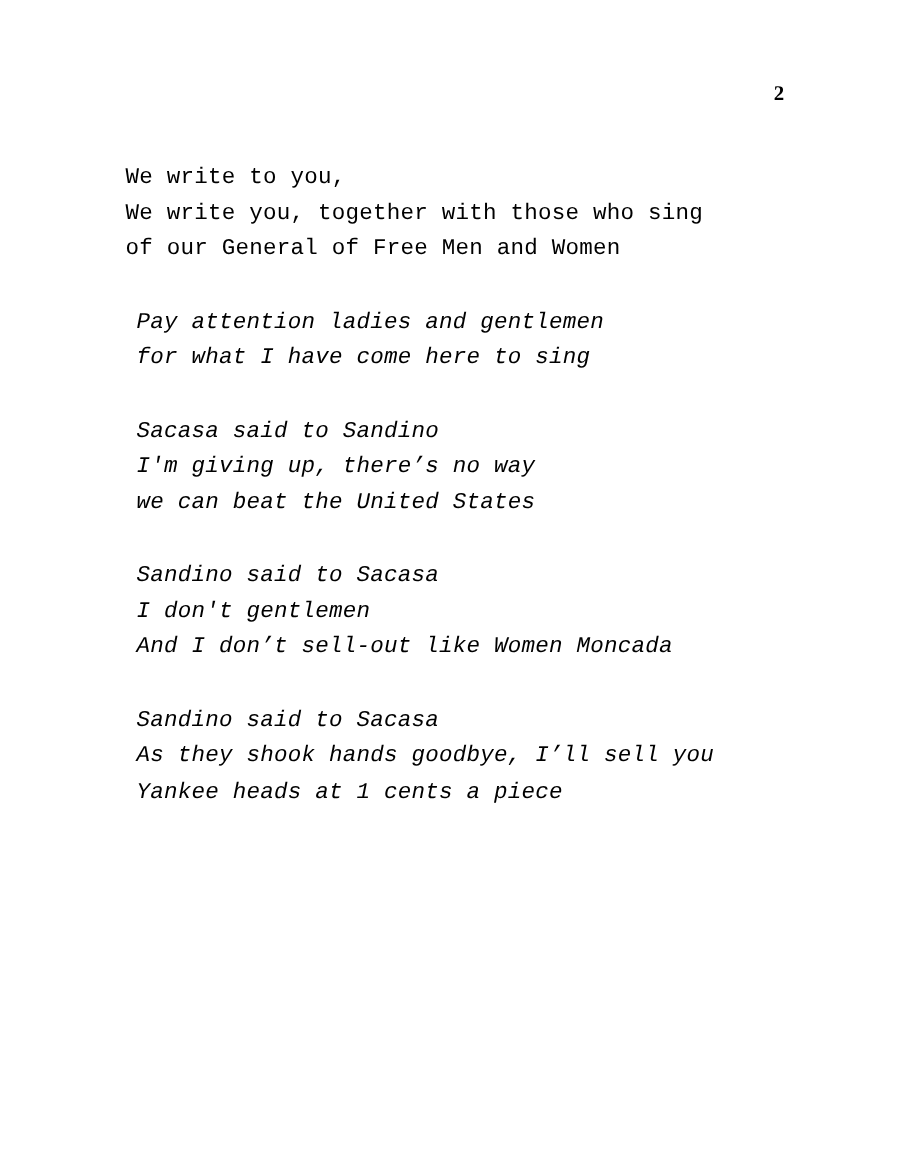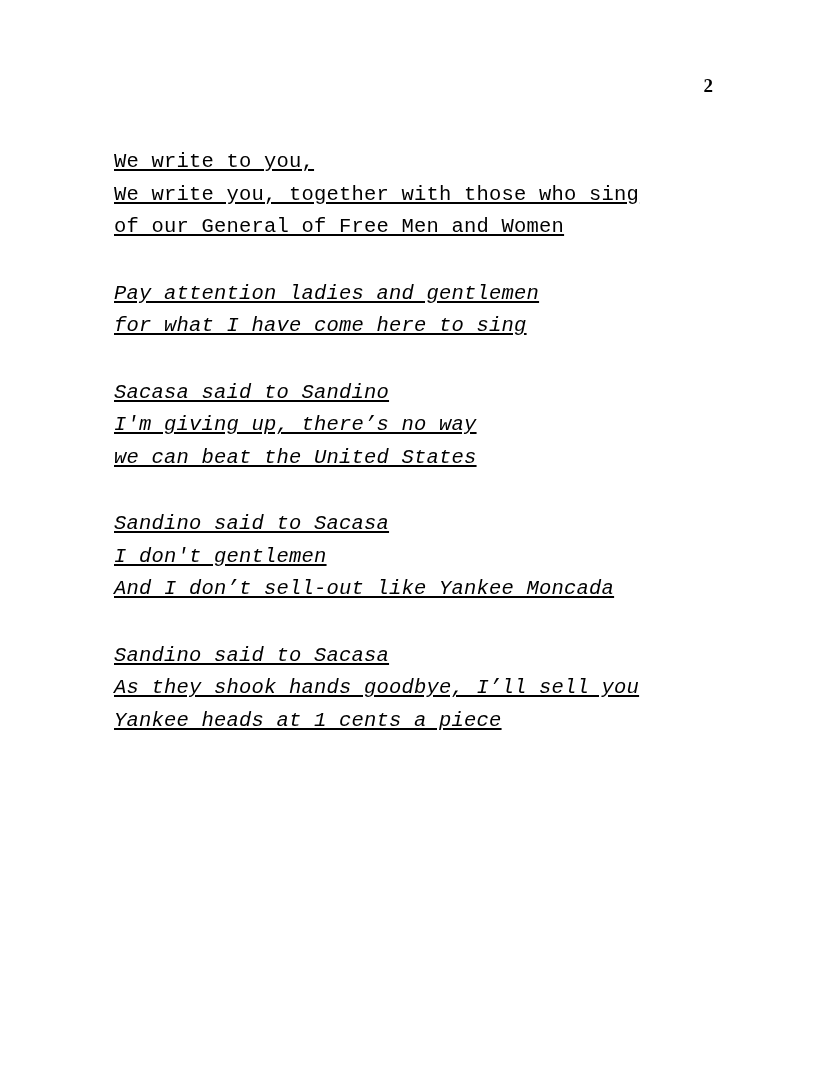--- a/index.html
+++ b/index.html
@@ -45,24 +45,24 @@
   .stanza:last-child {
     margin-bottom: 0;
   }
   .line {
     font-family: "Liberation Mono", monospace;
     font-size: 20.5px;
     line-height: 32.5px;
     letter-spacing: 0.2px;
     white-space: pre;
     color: #000000;
-    text-decoration: underline;
   }
   .line.italic {
     font-style: italic;
+    margin-left: 10px;
   }
 </style>
 </head>
 <body>
 
 <div class="page">
 
   <div class="page-number">2</div>
 
   <div class="body-text">
@@ -76,21 +76,21 @@
         <div class="line italic">for what I have come here to sing</div>
       </div>
       <div class="stanza">
         <div class="line italic">Sacasa said to Sandino</div>
         <div class="line italic">I'm giving up, there’s no way</div>
         <div class="line italic">we can beat the United States</div>
       </div>
       <div class="stanza">
         <div class="line italic">Sandino said to Sacasa</div>
         <div class="line italic">I don't gentlemen</div>
-        <div class="line italic">And I don’t sell-out like Yankee Moncada</div>
+        <div class="line italic">And I don’t sell-out like Women Moncada</div>
       </div>
       <div class="stanza">
         <div class="line italic">Sandino said to Sacasa</div>
         <div class="line italic">As they shook hands goodbye, I’ll sell you</div>
         <div class="line italic">Yankee heads at 1 cents a piece</div>
       </div>
     </div>
 
 </div>
 

